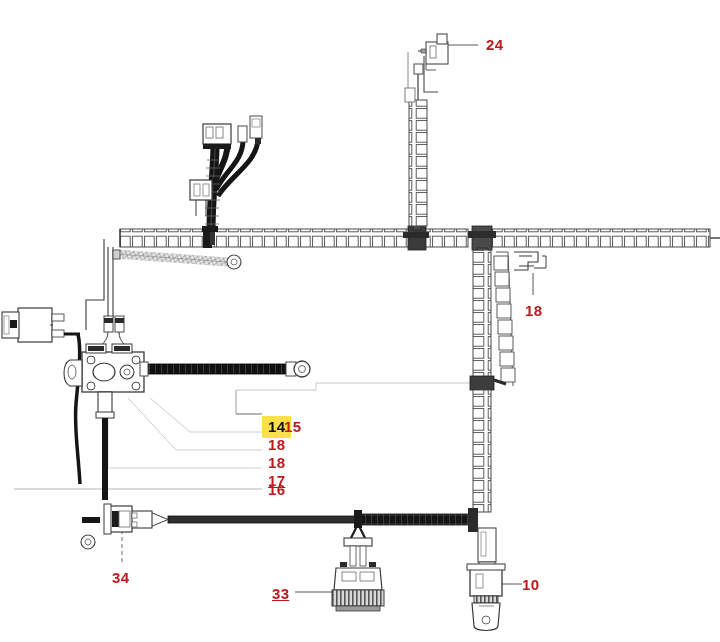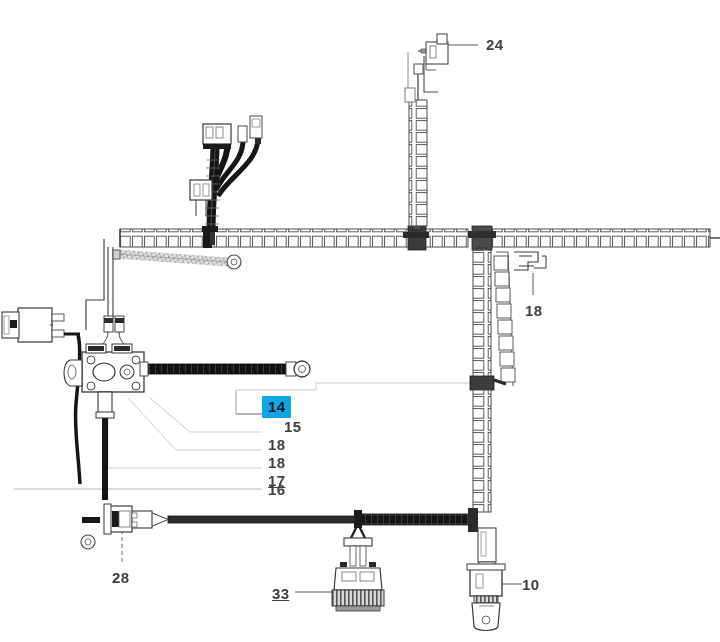--- a/index.html
+++ b/index.html
@@ -1,26 +1,27 @@
 <!DOCTYPE html>
 <html><head>
 <meta charset="utf-8">
 <style>
   html,body{margin:0;padding:0;background:#ffffff;}
   body{width:720px;height:642px;font-family:"Liberation Sans",sans-serif;overflow:hidden;}
   #stage{position:relative;width:720px;height:642px;background:#ffffff;}
   svg#diagram{position:absolute;left:0;top:0;width:720px;height:642px;display:block;}
   .lbl{
     position:absolute;font-family:"Liberation Sans",sans-serif;
-    font-size:15px;font-weight:bold;color:#404040;letter-spacing:0.3px;
+    font-size:15px;font-weight:bold;color:#b91c1c;letter-spacing:0.3px;
     white-space:nowrap;line-height:1;
   }
   .lbl.hl{
-    background:#0ea5e9;color:#101010;padding:3px 6px 4px 6px;
+    background:#fde047;color:#101010;padding:3px 6px 4px 6px;
     border-radius:1px;
+    margin-top:20px;
   }
 </style>
 </head>
 <body>
 
 <div id="stage">
 
   <svg id="diagram" viewBox="0 0 720 642">
     <defs>
 
@@ -337,17 +338,17 @@
   </svg>
 
   <div class="lbl hl" style="left:262px;top:396px;">14</div>
   <div class="lbl" style="left:486px;top:37px;">24</div>
   <div class="lbl" style="left:525px;top:303px;">18</div>
   <div class="lbl" style="left:284px;top:419px;">15</div>
   <div class="lbl" style="left:268px;top:437px;">18</div>
   <div class="lbl" style="left:268px;top:455px;">18</div>
   <div class="lbl" style="left:268px;top:473px;text-decoration:underline;">17</div>
   <div class="lbl" style="left:268px;top:482px;">16</div>
-  <div class="lbl" style="left:112px;top:570px;">28</div>
+  <div class="lbl" style="left:112px;top:570px;">34</div>
   <div class="lbl" style="left:272px;top:586px;text-decoration:underline;">33</div>
   <div class="lbl" style="left:522px;top:577px;">10</div>
 
 </div>
 
 </body></html>

